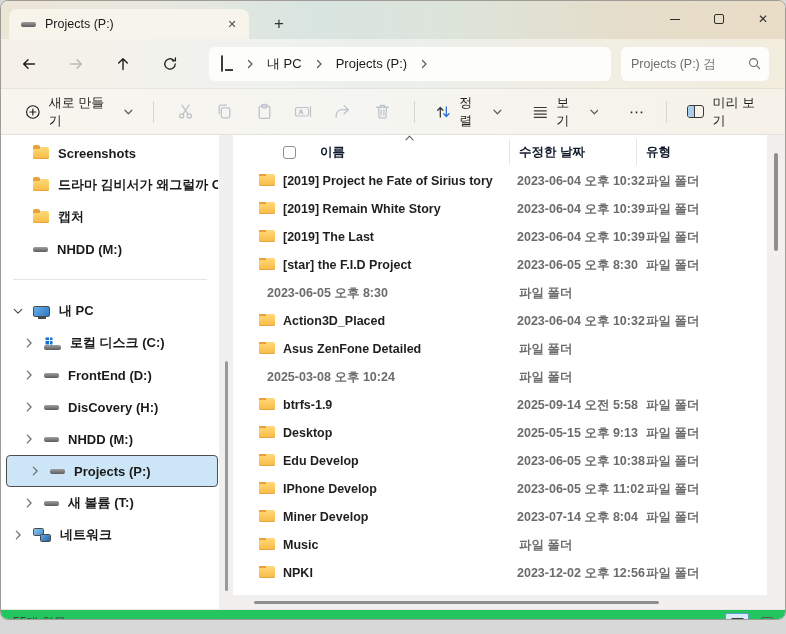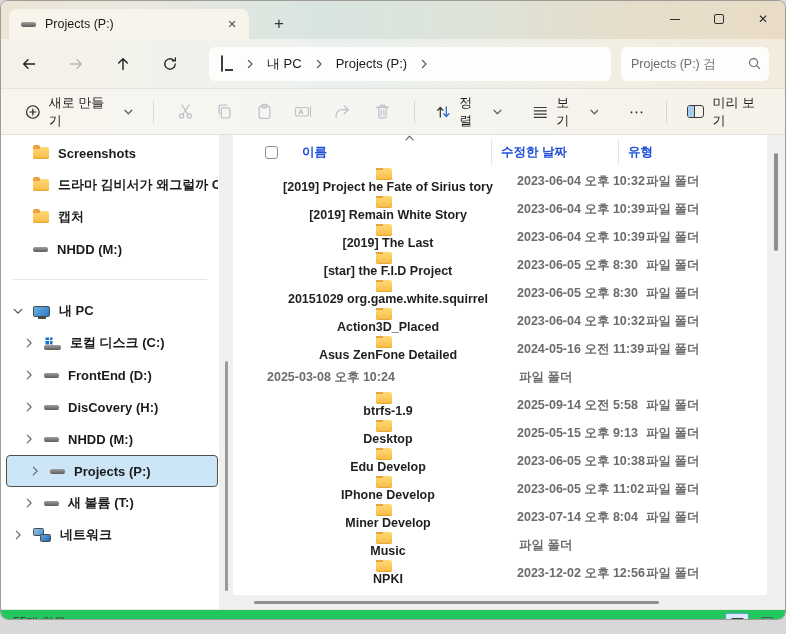--- a/index.html
+++ b/index.html
@@ -105,29 +105,29 @@
   .net-icon .m2{ position:absolute; right:0; bottom:1px; width:11px; height:8px; border-radius:1.5px;
     background:linear-gradient(135deg,#5ea8df,#1f66b0); border:1px solid #4a4a4a;}
   
   .main{ flex:1; position:relative; font-size:12.5px;}
   .v-gutter{ position:absolute; top:0; right:0; bottom:0; width:18px; background:#f1f0ee;}
   .v-thumb{ position:absolute; right:7px; top:18px; width:4px; height:98px; background:#8f8f8f; border-radius:2px;}
   .h-gutter{ position:absolute; left:0; right:18px; bottom:0; height:14px; background:#f1f0ee;}
   .h-thumb{ position:absolute; left:21px; bottom:5px; width:405px; height:3px; background:#8f8f8f; border-radius:2px;}
   .sort-caret{ position:absolute; top:0px; left:172px; }
   .list-header{ margin-top:4px; height:26px; display:grid; grid-template-columns:250px 127px 1fr;
-    padding-left:8px; margin-right:34px; align-items:center; color:#1d4ed8;}
+    padding-left:26px; margin-right:34px; align-items:center; color:#0f172a;}
   .hdr-name{ display:flex; align-items:center; height:100%;}
   .checkbox{ width:13px; height:13px; border:1px solid #8f8f8f; border-radius:3px; background:#fff; flex:0 0 auto;}
   .hdr-name span{ margin-left:24px;}
   .hdr-date,.hdr-type{ border-left:1px solid #e4e4e4; height:100%; display:flex; align-items:center; padding-left:9px;}
   .rows{ margin-top:2px;}
   .row{ height:28px; display:grid; grid-template-columns:250px 127px 1fr; padding-left:26px;
     margin-right:18px; align-items:center;}
-  .name-cell{ display:flex; align-items:center; overflow:hidden; white-space:nowrap;flex-direction:column;}
+  .name-cell{ display:flex; overflow:hidden; white-space:nowrap;}
   .fname{ margin-left:8px; overflow:hidden; text-overflow:clip; white-space:nowrap; color:#201f1e;}
   .date-cell{ padding-left:8px; color:#6c6b69; white-space:nowrap;}
   .type-cell{ padding-left:10px; color:#6c6b69; white-space:nowrap;}
   
   .statusbar{ height:26px; background:#22c55e; border-top:1px solid #e6e4e1;
     display:flex; align-items:center; padding:0 6px 0 12px; font-size:12px; color:#3f3f3f;}
   .view-toggles{ margin-left:auto; display:flex; gap:6px; align-items:center;}
   .vt-btn{ width:24px; height:19px; display:flex; align-items:center; justify-content:center; border-radius:2px;}
   .vt-btn.active{ background:#d9eaf8; border:1px solid #5f9ecf;}
   .grid-glyph{ width:12px; height:12px; border:1.3px solid #555; border-radius:2px;}
@@ -469,43 +469,38 @@
           <div class="row">
             <div class="name-cell">
               <span class="folder-icon"></span>
               <span class="fname">[star] the F.I.D Project</span>
             </div>
             <div class="date-cell">2023-06-05 오후 8:30</div>
             <div class="type-cell">파일 폴더</div>
           </div>
 
           <div class="row">
-            <div class="name-cell">
-              <span class="folder-icon"></span>
-              <span class="fname">20151029 org.game.white.squirrel</span>
-            </div>
             <div class="date-cell">2023-06-05 오후 8:30</div>
             <div class="type-cell">파일 폴더</div>
           </div>
 
           <div class="row">
             <div class="name-cell">
               <span class="folder-icon"></span>
               <span class="fname">Action3D_Placed</span>
             </div>
             <div class="date-cell">2023-06-04 오후 10:32</div>
             <div class="type-cell">파일 폴더</div>
           </div>
 
           <div class="row">
             <div class="name-cell">
               <span class="folder-icon"></span>
               <span class="fname">Asus ZenFone Detailed</span>
             </div>
-            <div class="date-cell">2024-05-16 오전 11:39</div>
             <div class="type-cell">파일 폴더</div>
           </div>
 
           <div class="row">
             <div class="date-cell">2025-03-08 오후 10:24</div>
             <div class="type-cell">파일 폴더</div>
           </div>
 
           <div class="row">
             <div class="name-cell">

